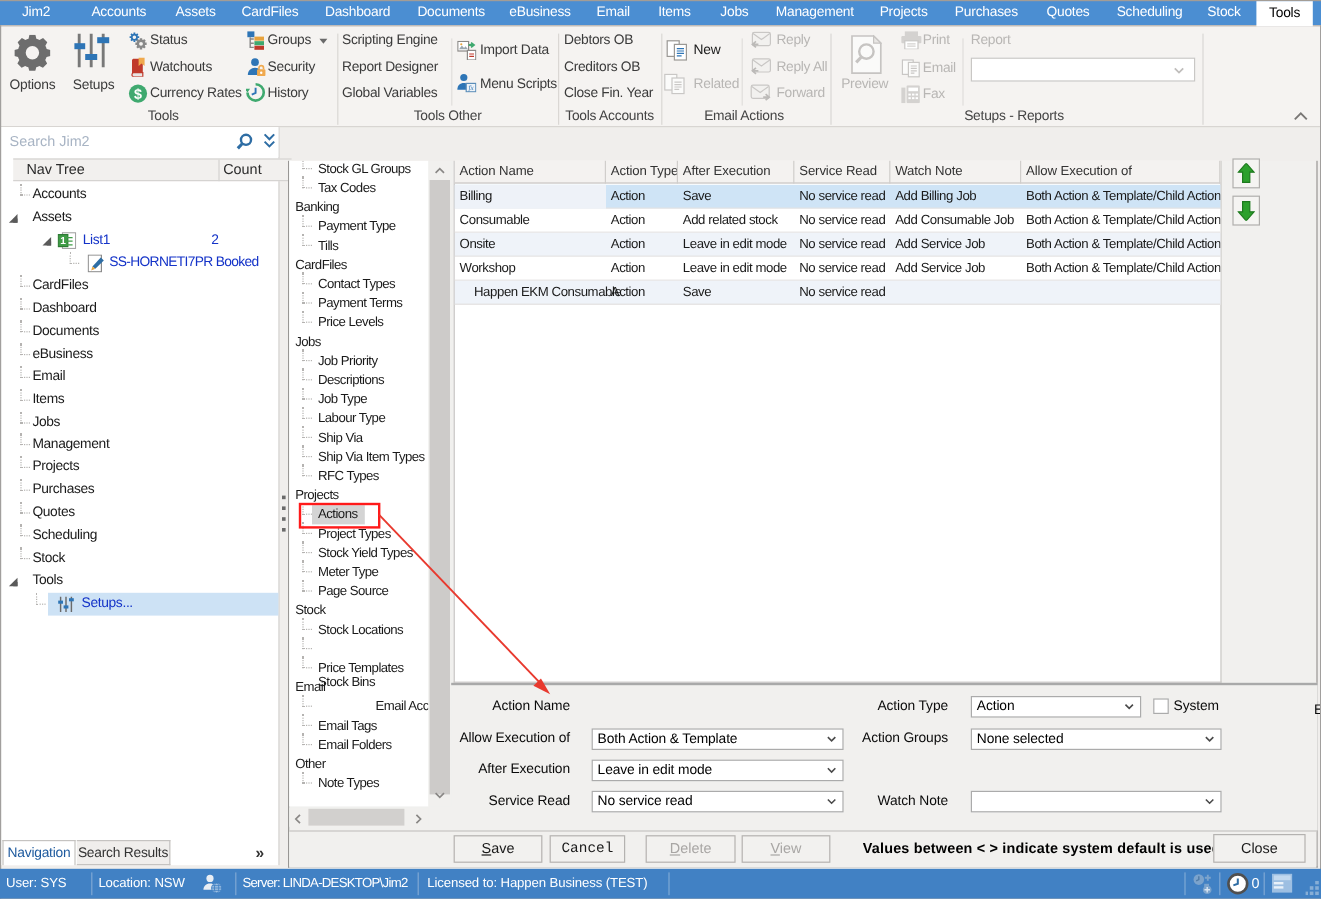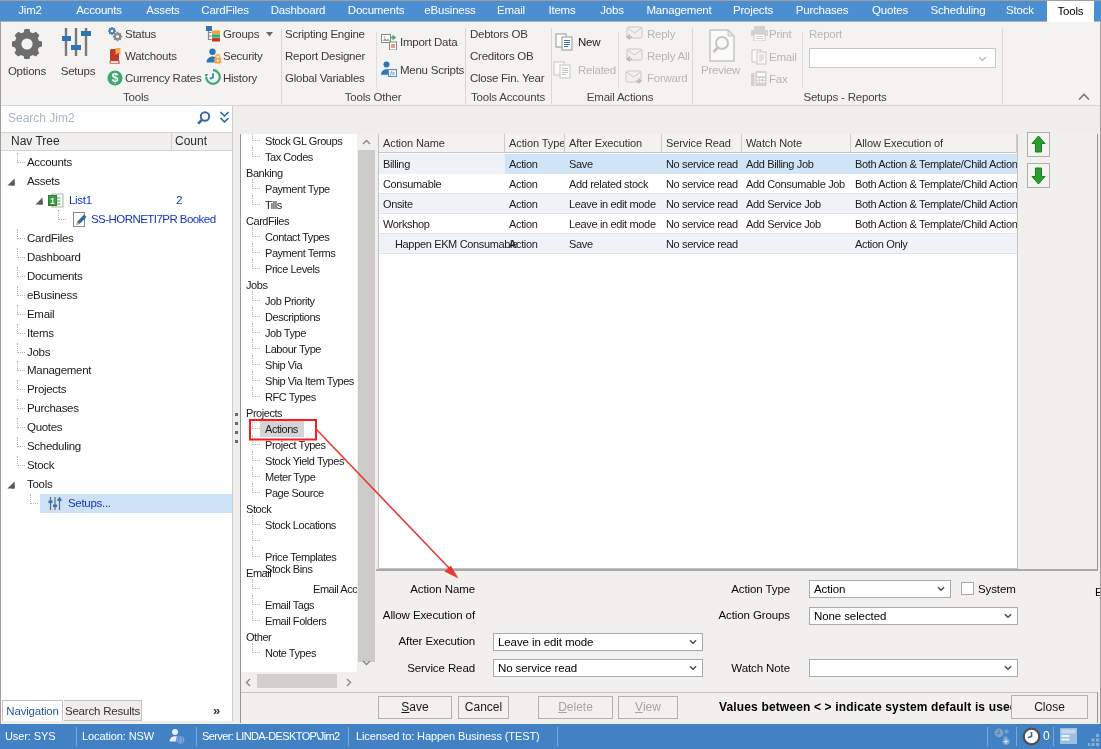--- a/index.html
+++ b/index.html
@@ -10,21 +10,21 @@
 .mtab.act{background:#fff;color:#000;transform:none;text-align:center;}
 .ribbon{left:0;top:21px;width:1101px;height:85px;background:#f5f3f1;border-top:1px solid #b5b0ac;border-bottom:1px solid #d8d5d2;}
 .gsep{position:absolute;top:1px;width:1px;height:76px;background:#dad7d4;}
 .isep{position:absolute;top:4px;width:1px;height:56px;background:#e0dedb;}
 .glabel{position:absolute;top:91px;height:13px;line-height:13px;font-size:11.5px;letter-spacing:-0.2px;color:#444;transform:translateX(-50%);white-space:nowrap;}
 .bigbtn{position:absolute;top:0;text-align:center;font-size:11.5px;letter-spacing:-0.2px;color:#3b3b3b;}
 .smtx{position:absolute;height:22px;line-height:22px;font-size:11.5px;letter-spacing:-0.25px;color:#3b3b3b;white-space:nowrap;}
 .smtx.dis{color:#b8b6b4;}
 .icon16{position:absolute;width:16px;height:16px;}
 .lpanel{left:0;top:106px;width:233px;height:615px;background:#fff;border-right:1px solid #cfcdcb;}
-.navhead{position:absolute;left:0;top:26px;width:232px;height:19px;background:#f2f0ee;border-top:1px solid #d5d3d1;border-bottom:1px solid #d5d3d1;font-size:12px;color:#2b2b2b;}
+.navhead{position:absolute;left:11px;top:26px;width:232px;height:19px;background:#f2f0ee;border-top:1px solid #d5d3d1;border-bottom:1px solid #d5d3d1;font-size:12px;color:#2b2b2b;}
 .trow{position:absolute;left:0;width:232px;height:19px;line-height:19px;font-size:11.5px;letter-spacing:-0.3px;color:#1a1a1a;white-space:nowrap;}
 .blue{color:#1433c8;}
 .exp{position:absolute;width:0;height:0;border-left:6px solid transparent;border-top:6px solid transparent;border-bottom:6px solid #5a5a5a;border-right:6px solid #5a5a5a;transform:scale(.6);}
 .dotl{position:absolute;border-left:1px dotted #b5b3b1;border-bottom:1px dotted #b5b3b1;width:8px;height:10px;}
 .ltab{position:absolute;top:594px;height:21px;font-size:11.5px;letter-spacing:-0.2px;line-height:21px;text-align:center;white-space:nowrap;overflow:hidden;}
 .swin{left:240px;top:108px;width:858px;height:615px;background:#f1f0ee;border:1px solid #989694;border-top:none;}
 .stitle{position:absolute;left:-1px;top:-26px;width:858px;height:26px;background:#4384c7;color:#fff;font-weight:bold;font-size:12.5px;line-height:26px;}
 .streer{position:absolute;font-size:11px;letter-spacing:-0.45px;color:#1a1a1a;white-space:nowrap;height:16px;line-height:16px;}
 .scol{position:absolute;top:0;height:19px;line-height:19px;font-size:11px;letter-spacing:-0.1px;color:#333;border-right:1px solid #d0cecb;padding-left:4px;white-space:nowrap;overflow:hidden;}
 .cell{position:absolute;height:20px;line-height:20px;font-size:11px;letter-spacing:-0.35px;color:#1a1a1a;padding-left:4px;white-space:nowrap;overflow:hidden;}
@@ -550,38 +550,40 @@
         <div class="cell" style="left:283px;width:80px;">No service read</div>
         <div class="cell" style="left:363px;width:109px;">Add Service Job</div>
         <div class="cell" style="left:472px;width:166px;">Both Action &amp; Template/Child Actions</div>
       </div>
       <div style="position:absolute;left:0;top:100px;width:638px;height:20px;background:#eff3f9;border-bottom:1px solid #e4e2e0;">
         <div class="cell" style="left:12px;width:126px;">Happen EKM Consumable</div>
         <div class="cell" style="left:126px;width:60px;">Action</div>
         <div class="cell" style="left:186px;width:97px;">Save</div>
         <div class="cell" style="left:283px;width:80px;">No service read</div>
         <div class="cell" style="left:363px;width:109px;"></div>
-        <div class="cell" style="left:472px;width:166px;">Action Only</div>
       </div>
     </div>
 
   <div style="position:absolute;left:786px;top:-2px;width:23px;height:25px;background:#f5f4f2;border:1px solid #b0aeac;">
     <svg width="15" height="17" style="margin:3px 0 0 3px;" viewBox="0 0 15 17">
         <path d="M7.5 0L14 7.5H10.5V16H4.5V7.5H1z" fill="#2ca02c" stroke="#1d7a1d" stroke-width="1"></path>
       </svg>
   </div>
   <div style="position:absolute;left:786px;top:29px;width:23px;height:25px;background:#f5f4f2;border:1px solid #b0aeac;">
     <svg width="15" height="17" style="margin:3px 0 0 3px;" viewBox="0 0 15 17">
         <path d="M7.5 17L1 9.5H4.5V1H10.5V9.5H14z" fill="#2ca02c" stroke="#1d7a1d" stroke-width="1"></path>
       </svg>
   </div>
 
   <div style="position:absolute;left:135px;top:435px;width:722px;height:123px;background:#f1f0ee;border-top:2px solid #a9a9a9;" id="formholder">
       <div class="flabel" style="left:0;top:12px;width:99px;">Action Name</div>
       <div class="flabel" style="left:0;top:38px;width:99px;">Allow Execution of</div>
+      <div class="input combo" style="left:117px;top:36px;width:210px;height:18px;">Both Action &amp; Template<svg class="chev" width="9" height="7" viewBox="0 0 9 7">
+          <path d="M1 1.5l3.5 3.5L8 1.5" stroke="#4a4a4a" stroke-width="1.5" fill="none"></path>
+        </svg></div>
       <div class="flabel" style="left:0;top:64px;width:99px;">After Execution</div>
       <div class="input combo" style="left:117px;top:62px;width:210px;height:18px;">Leave in edit mode<svg class="chev" width="9" height="7" viewBox="0 0 9 7">
           <path d="M1 1.5l3.5 3.5L8 1.5" stroke="#4a4a4a" stroke-width="1.5" fill="none"></path>
         </svg></div>
       <div class="flabel" style="left:0;top:91px;width:99px;">Service Read</div>
       <div class="input combo" style="left:117px;top:88px;width:210px;height:18px;">No service read<svg class="chev" width="9" height="7" viewBox="0 0 9 7">
           <path d="M1 1.5l3.5 3.5L8 1.5" stroke="#4a4a4a" stroke-width="1.5" fill="none"></path>
         </svg></div>
       <div class="flabel" style="left:314px;top:12px;width:100px;">Action Type</div>
       <div class="input combo" style="left:433px;top:9px;width:142px;height:18px;">Action<svg class="chev" width="9" height="7" viewBox="0 0 9 7">
@@ -597,23 +599,23 @@
       <div class="input combo" style="left:433px;top:88px;width:209px;height:18px;">
         <svg class="chev" width="9" height="7" viewBox="0 0 9 7">
           <path d="M1 1.5l3.5 3.5L8 1.5" stroke="#4a4a4a" stroke-width="1.5" fill="none"></path>
         </svg>
       </div>
       <div class="frow" style="left:719px;top:15px;">E</div>
     </div>
 
   <div style="position:absolute;left:0;top:558px;width:856px;height:31px;background:#f1f0ee;border-top:1px solid #c6c4c2;">
     <div class="btn" style="left:137px;top:3px;width:74px;"><span style="text-decoration:underline;">S</span>ave</div>
-    <div class="btn" style="left:217px;top:3px;width:51px;">Cancel</div>
+    <div class="btn" style="left:217px;top:3px;width:63px;font-family:Liberation Mono, monospace;">Cancel</div>
     <div class="btn dis" style="left:297px;top:3px;width:75px;"><span style="text-decoration:underline;">D</span>elete</div>
-    <div class="btn dis" style="left:377px;top:3px;width:60px;"><span style="text-decoration:underline;">V</span>iew</div>
+    <div class="btn dis" style="left:377px;top:3px;width:74px;"><span style="text-decoration:underline;">V</span>iew</div>
     <div style="position:absolute;left:478px;top:3px;width:292px;height:23px;line-height:23px;font-weight:bold;font-size:12px;letter-spacing:0.15px;color:#000;overflow:hidden;white-space:nowrap;">Values between &lt; &gt; indicate system default is used</div>
     <div class="btn" style="left:770px;top:2px;width:77px;height:24px;line-height:22px;">Close</div>
   </div>
 </div>
 
 <div class="ab" style="left:0;top:21px;width:1px;height:728px;background:#a19f9d;"></div>
 <div class="ab" style="left:1100px;top:21px;width:1px;height:728px;background:#a19f9d;"></div>
 <div class="ab" style="left:0;top:748px;width:1101px;height:1px;background:#8a8886;"></div>
 
 <div class="ab sbar">

